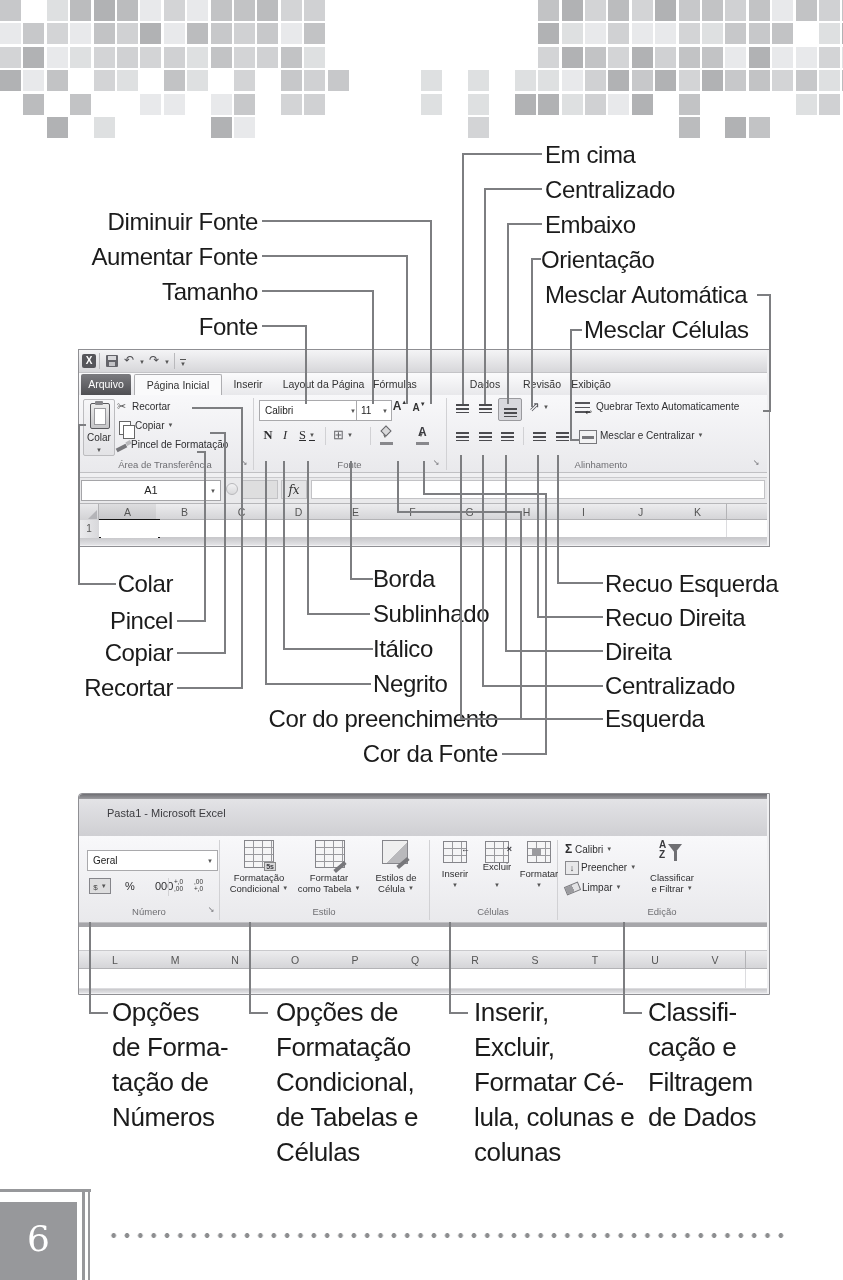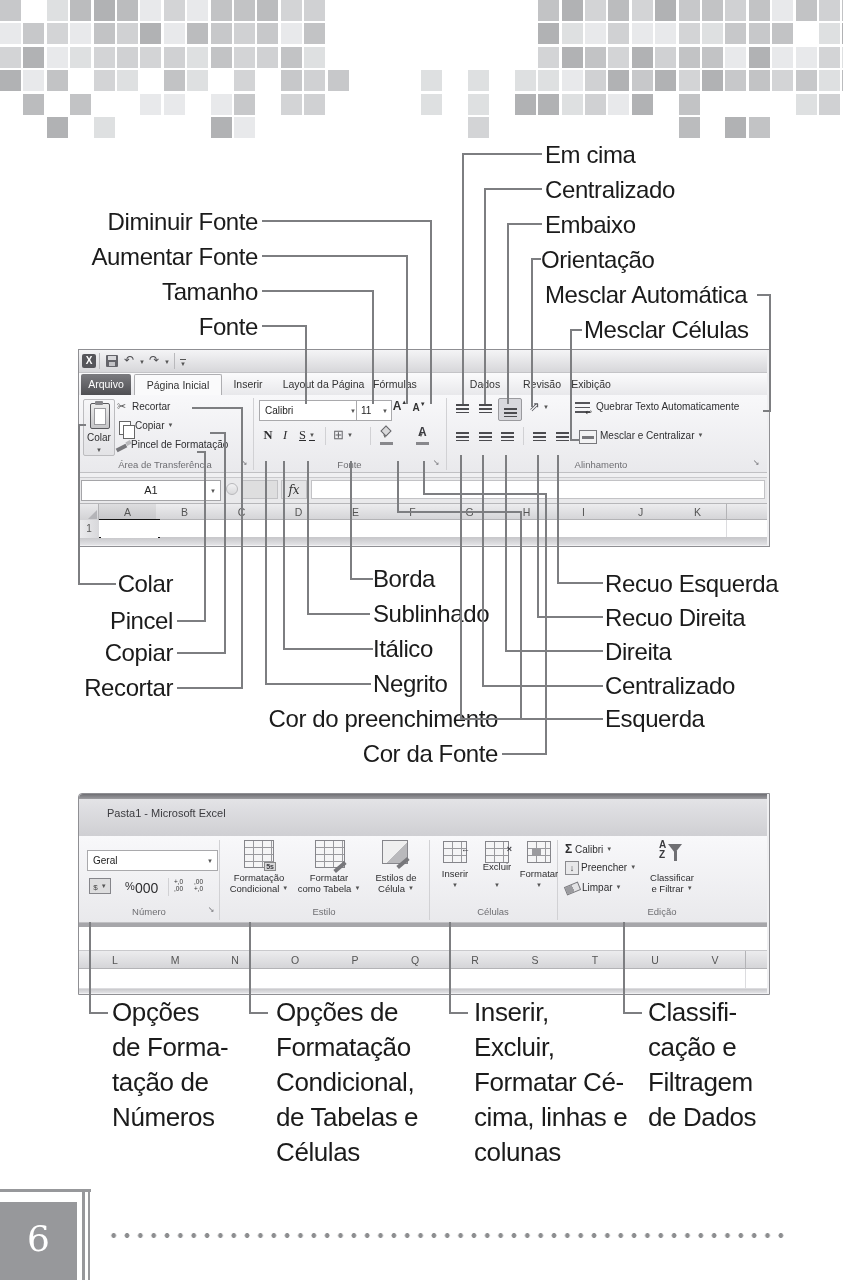--- a/index.html
+++ b/index.html
@@ -408,21 +408,21 @@
       <div class="gdiv" style="left:140px;top:4px;height:80px"></div>
       <div class="gdiv" style="left:350px;top:4px;height:80px"></div>
       <div class="gdiv" style="left:478px;top:4px;height:80px"></div>
 
       <div class="combo" style="left:8px;top:14px;width:124px;height:19px;padding-left:5px">
         <span>Geral</span>
         <span class="a dcar" style="right:4px;top:7px">▼</span>
       </div>
       <span class="ic ic-money car" style="left:10px;top:42px">$</span>
       <div class="a bt" style="left:46px;top:44px;font-size:11px">%</div>
-      <div class="a bt" style="left:56px;top:44px;font-size:14px">000</div>
+      <div class="a bt" style="left:76px;top:44px;font-size:11px">000</div>
       <div class="a" style="left:89px;top:42px;width:1px;height:18px;background:#d1d1d4"></div>
       <div class="a mini2" style="left:95px;top:42px">
         <div>+,0</div>
           <div>,00</div>
       </div>
       <div class="a mini2" style="left:115px;top:42px">
         <div>,00</div>
           <div>+,0</div>
       </div>
       <div class="glbl" style="left:2px;top:70px;width:136px">Número</div>
@@ -535,21 +535,21 @@
     <div>Opções de</div>
       <div>Formatação</div>
     <div>Condicional,</div>
       <div>de Tabelas e</div>
     <div>Células</div>
   </div>
   <div class="capcol" style="left:474px;top:995px">
     <div>Inserir,</div>
       <div>Excluir,</div>
     <div>Formatar Cé-</div>
-      <div>cima, linhas e</div>
+      <div>lula, colunas e</div>
     <div>colunas</div>
   </div>
   <div class="capcol" style="left:648px;top:995px">
     <div>Classifi-</div>
       <div>cação e</div>
     <div>Filtragem</div>
       <div>de Dados</div>
   </div>
 
   <div id="segs">

